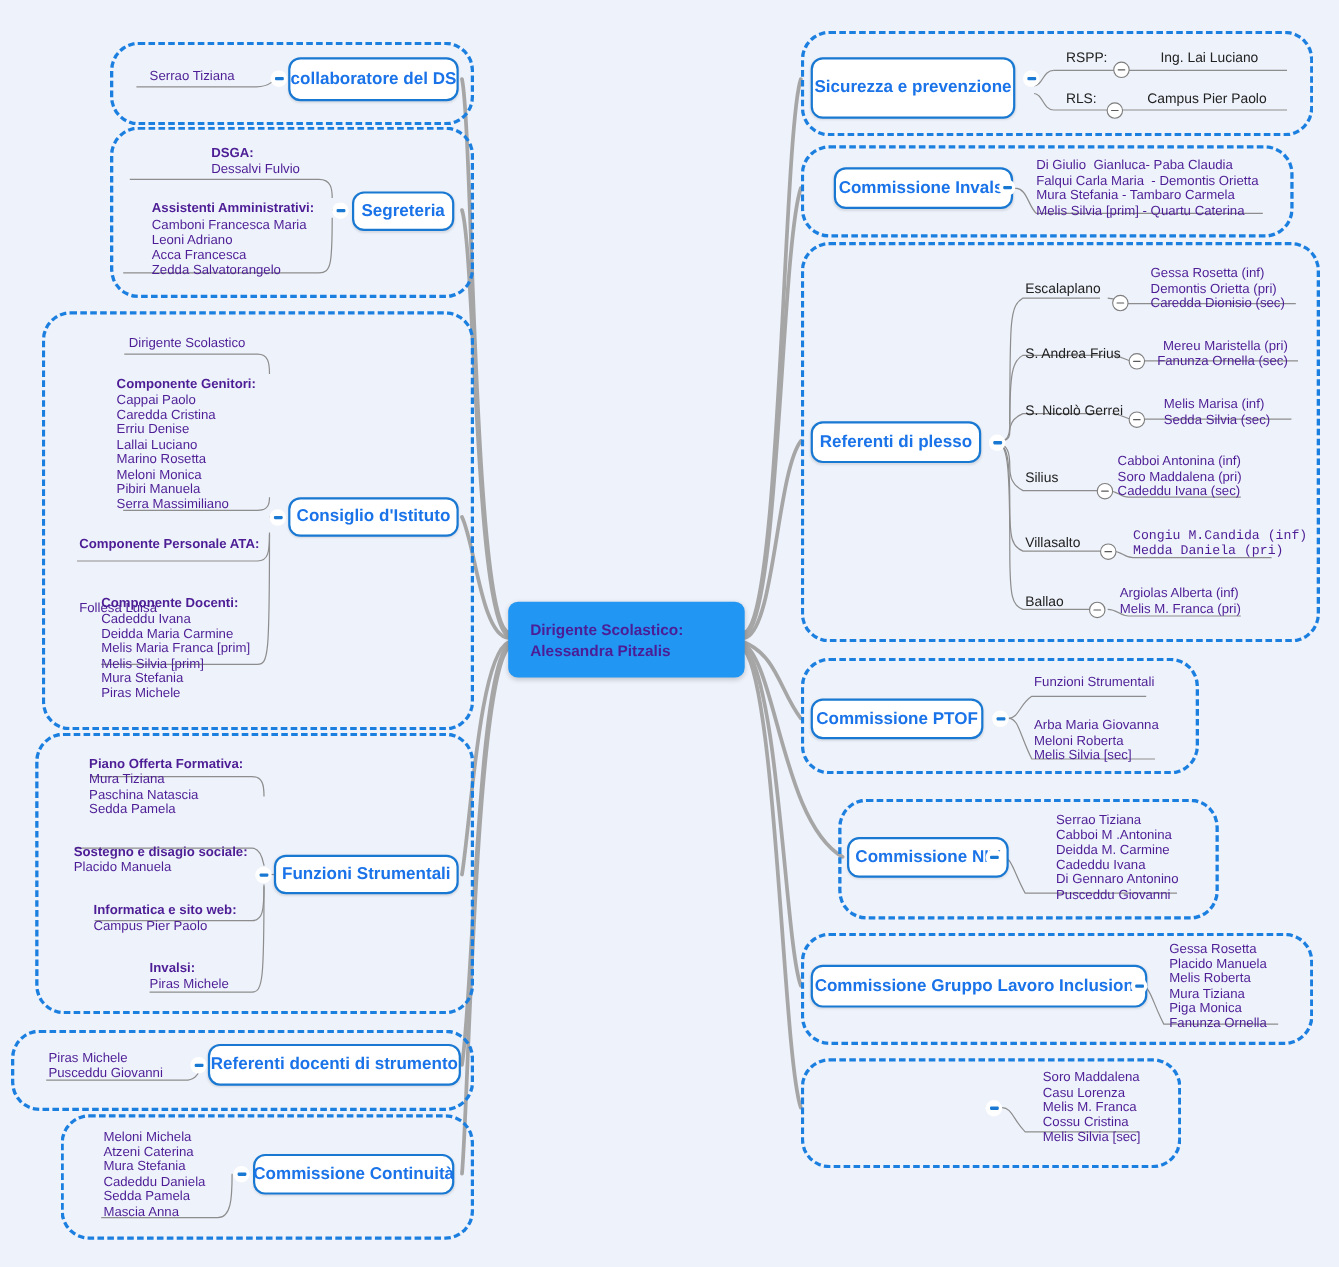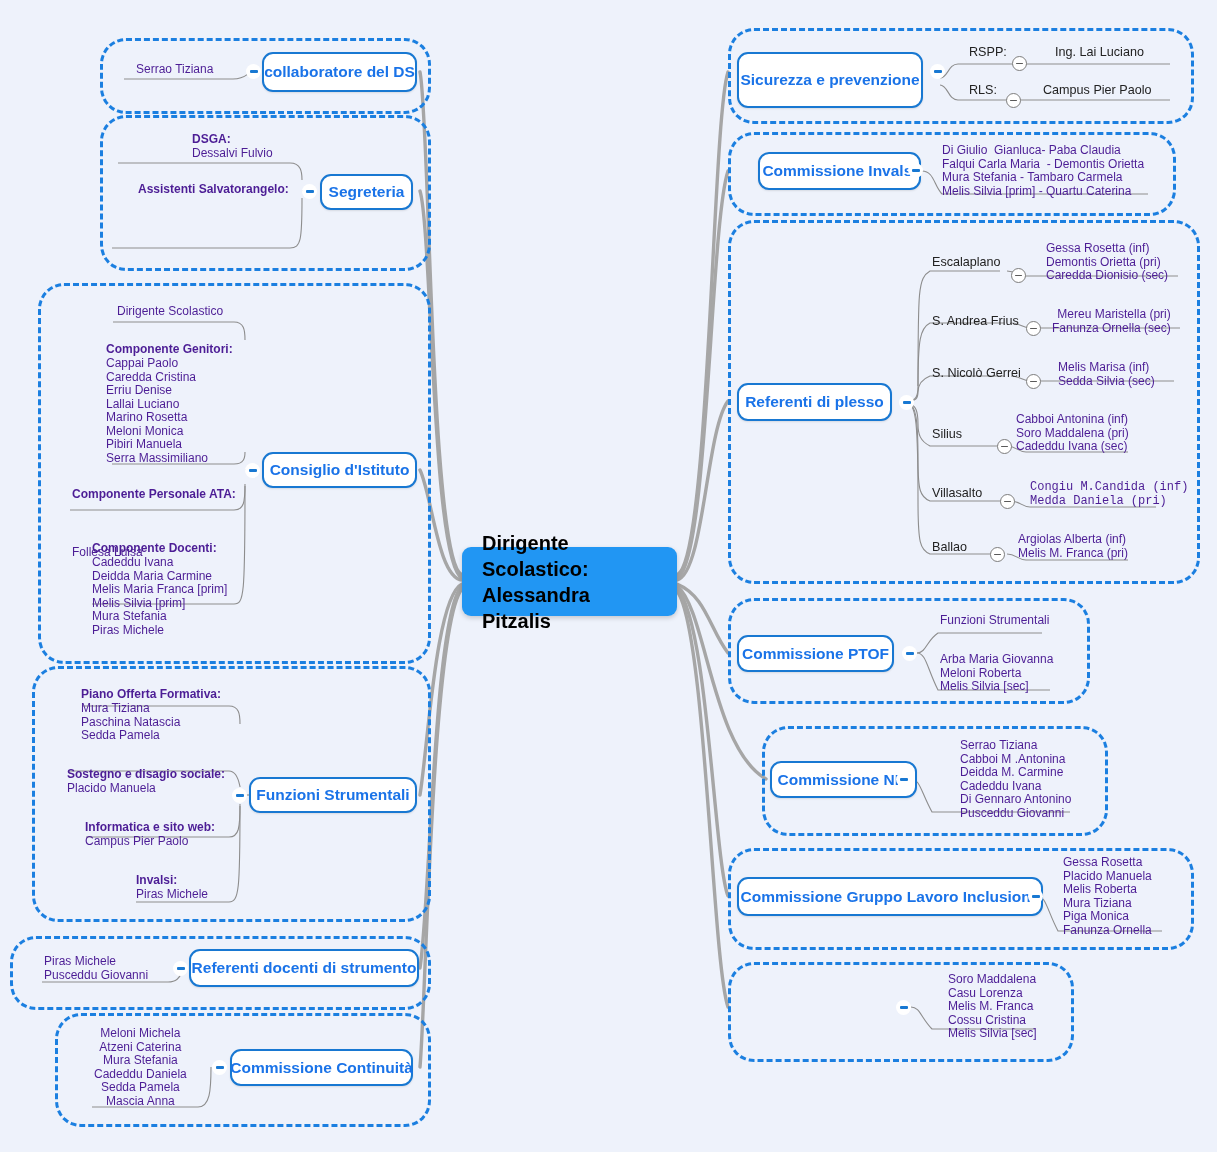--- a/index.html
+++ b/index.html
@@ -39,22 +39,22 @@
     font-weight:bold;
     font-size:15.5px;
     line-height:1.15;
     display:flex;align-items:center;justify-content:center;
     padding:0 14px;
     box-sizing:border-box;
     white-space:nowrap;
     box-shadow:0 1px 2px rgba(0,0,0,.10);
   }
   .node.root{
-    background:#2196f3;border:none;color:#000000;
-    font-size:20px;line-height:1.3;
+    background:#2196f3;border:none;color:#4c1d95;
+    font-size:14px;line-height:1.3;
     border-radius:9px;
     justify-content:flex-start;
     padding:0 20px;
     white-space:normal;
     box-shadow:0 2px 5px rgba(0,0,0,.18);
   }
 
   
   .dot{
     position:absolute;z-index:7;
@@ -183,21 +183,25 @@
   </div>
 
   <div class="node" style="left:262px;top:52px;width:155px;height:40px;">collaboratore del DS</div>
   <div class="dot" style="left:246px;top:64px;"></div>
   <div class="txt" style="left:136px;top:63px;">Serrao Tiziana</div>
 
   <div class="node" style="left:320px;top:174px;width:93px;height:36px;">Segreteria</div>
   <div class="dot" style="left:302px;top:184px;"></div>
   <div class="txt" style="left:192px;top:133px;font-weight:bold;">DSGA:</div>
   <div class="txt" style="left:192px;top:147px;">Dessalvi Fulvio</div>
-  <div class="txt" style="left:138px;top:183px;font-weight:bold;">Assistenti Salvatorangelo:</div>
+  <div class="txt" style="left:138px;top:183px;font-weight:bold;">Assistenti Amministrativi:</div>
+  <div class="txt" style="left:138px;top:198px;">Camboni Francesca Maria
+Leoni Adriano
+Acca Francesca
+Zedda Salvatorangelo</div>
 
   <div class="node" style="left:262px;top:452px;width:155px;height:36px;">Consiglio d'Istituto</div>
   <div class="dot" style="left:245px;top:463px;"></div>
   <div class="txt" style="left:117px;top:305px;">Dirigente Scolastico</div>
   <div class="txt" style="left:106px;top:343px;font-weight:bold;">Componente Genitori:</div>
   <div class="txt" style="left:106px;top:357px;">Cappai Paolo
 Caredda Cristina
 Erriu Denise
 Lallai Luciano
 Marino Rosetta
@@ -227,21 +231,21 @@
   <div class="txt" style="left:136px;top:874px;font-weight:bold;">Invalsi:</div>
   <div class="txt" style="left:136px;top:888px;">Piras Michele</div>
 
   <div class="node" style="left:189px;top:949px;width:230px;height:38px;">Referenti docenti di strumento</div>
   <div class="dot" style="left:173px;top:961px;"></div>
   <div class="txt" style="left:44px;top:955px;">Piras Michele
 Pusceddu Giovanni</div>
 
   <div class="node" style="left:230px;top:1049px;width:183px;height:37px;">Commissione Continuità</div>
   <div class="dot" style="left:212px;top:1060px;"></div>
-  <div class="txt" style="left:94px;top:1027px;text-align:center;">Meloni Michela
+  <div class="txt" style="left:94px;top:1027px;">Meloni Michela
 Atzeni Caterina
 Mura Stefania
 Cadeddu Daniela
 Sedda Pamela
 Mascia Anna</div>
 
   <div class="node" style="left:737px;top:52px;width:186px;height:56px;">Sicurezza e prevenzione</div>
   <div class="dot" style="left:930px;top:64px;"></div>
   <div class="lbl" style="left:969px;top:45px;">RSPP:</div>
   <div class="lbl" style="left:1055px;top:45px;">Ing. Lai Luciano</div>

